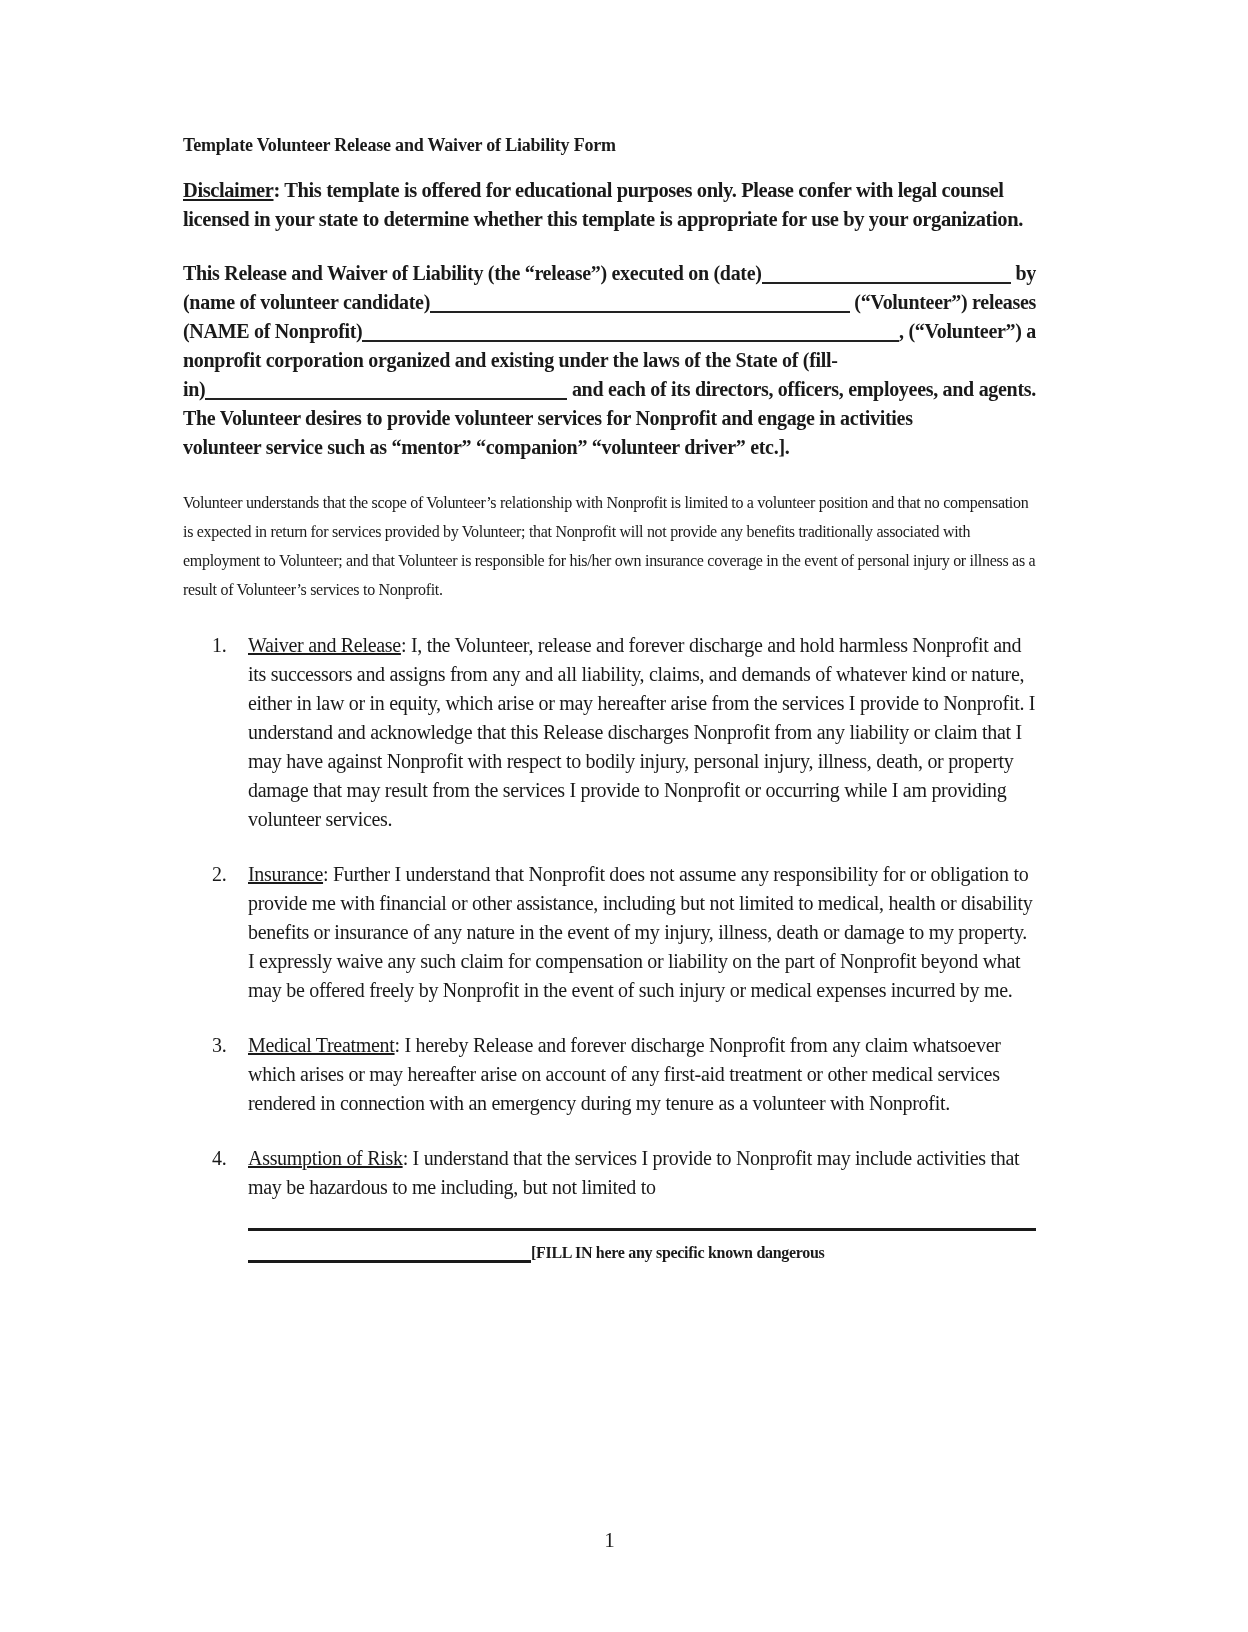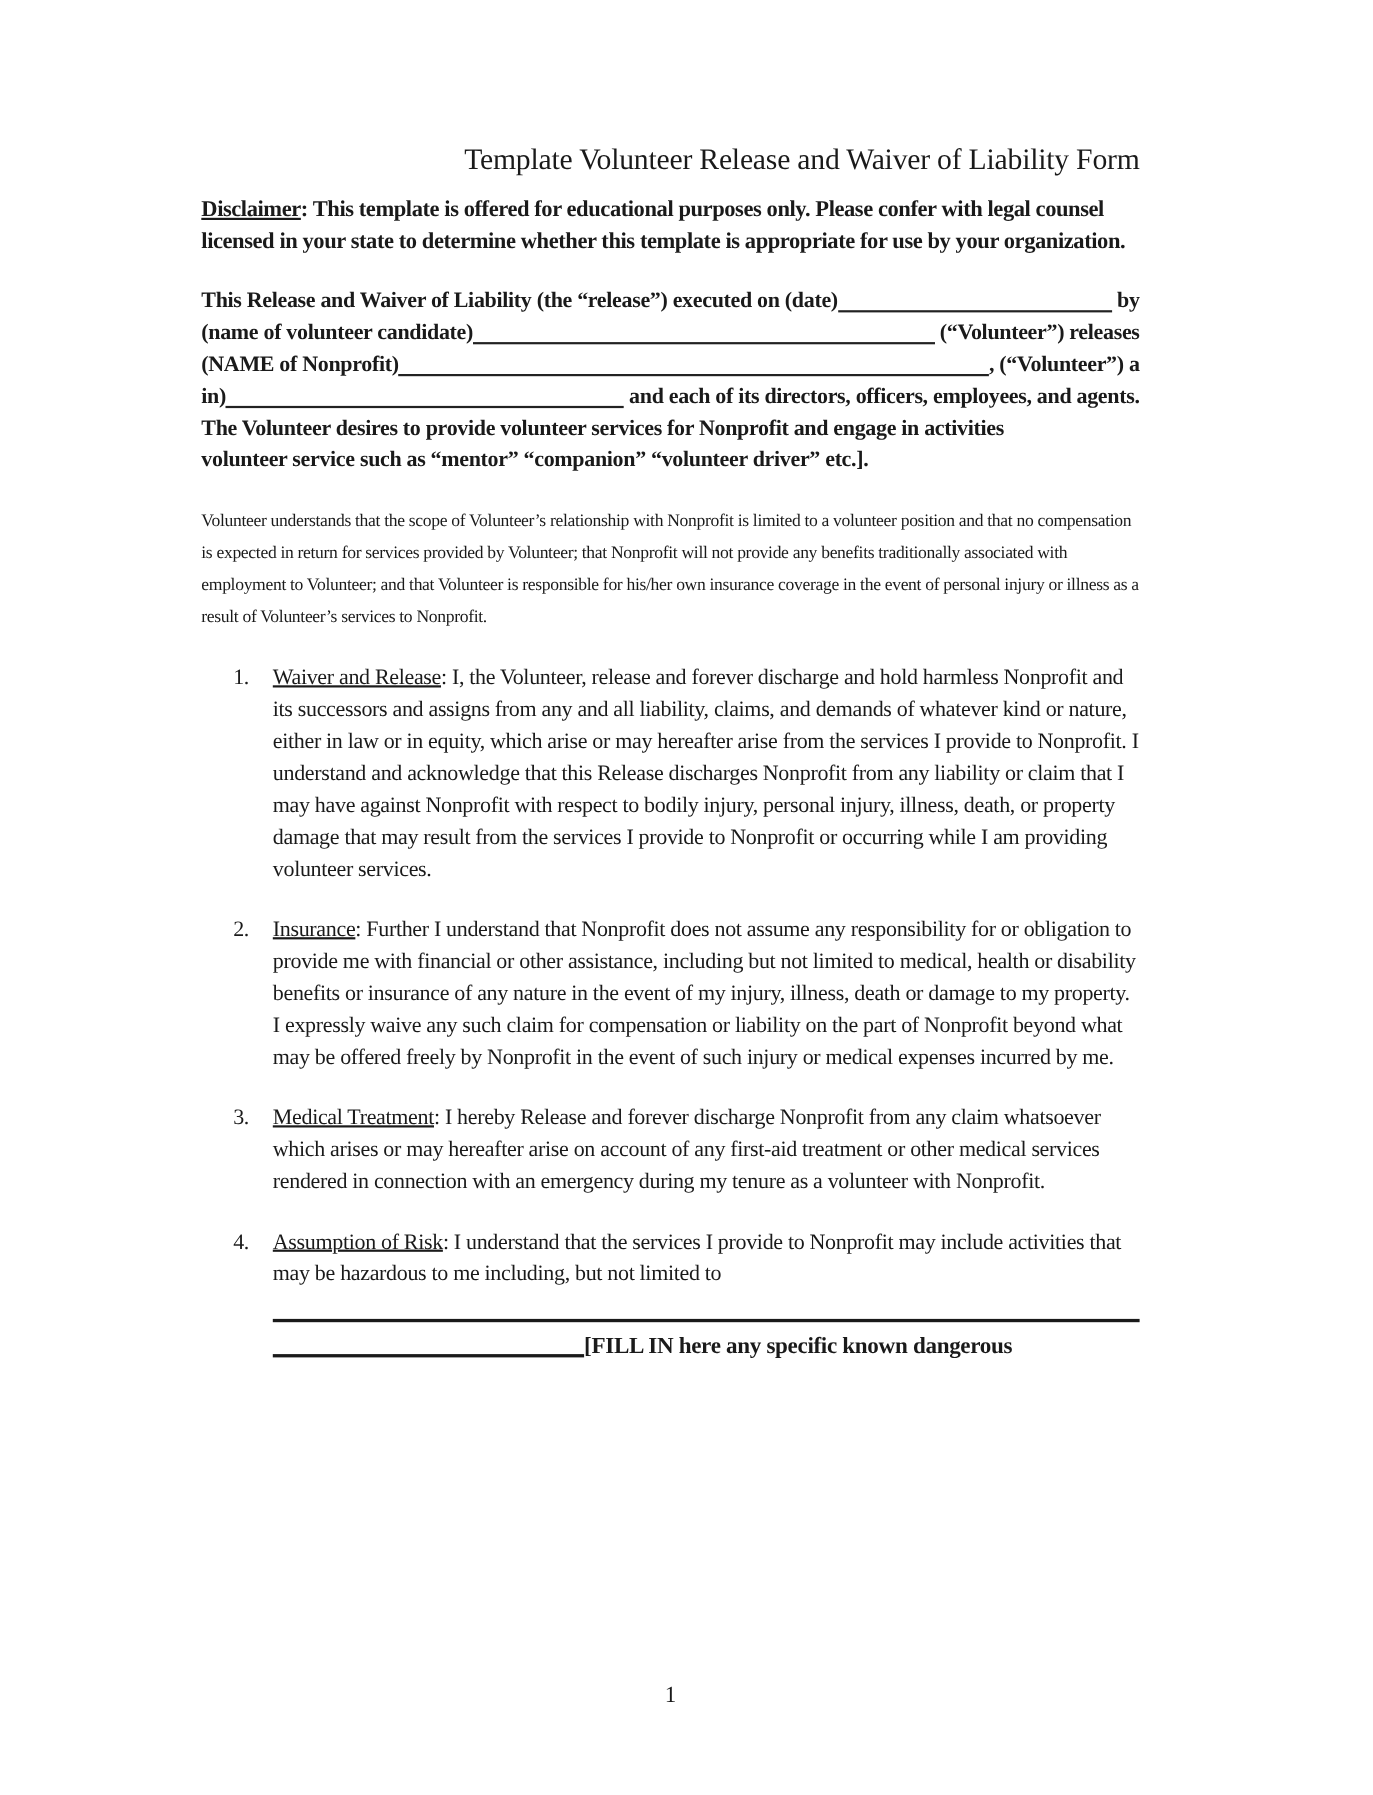--- a/index.html
+++ b/index.html
@@ -13,24 +13,24 @@
     color: #1a1a1a;
     overflow: hidden;
   }
   .content {
     position: absolute;
     left: 183px;
     top: 130px;
     width: 853px;
   }
   .title {
-    font-weight: normal;
-    font-size: 27px;
+    font-weight: bold;
+    font-size: 18px;
     line-height: 30px;
-    text-align: right;
+    text-align: left;
     letter-spacing: -0.2px;
   }
   .disclaimer {
     margin-top: 16px;
     font-weight: bold;
     font-size: 20.5px;
     line-height: 29px;
     letter-spacing: -0.4px;
   }
   .intro {
@@ -77,21 +77,21 @@
     line-height: 29px;
     white-space: pre;
   }
   .fill-row .blank {
     flex: 0 0 283px;
     border-bottom: 3px solid #1a1a1a;
     margin-bottom: 4px;
   }
   .fill-row .fill-bold {
     font-weight: bold;
-    font-size: 21px;
+    font-size: 16px;
     letter-spacing: -0.3px;
   }
   .pagenum {
     position: absolute;
     left: 183px;
     top: 1528px;
     width: 853px;
     text-align: center;
     font-size: 21px;
   }
@@ -103,20 +103,21 @@
   <div class="content">
 
     <div class="title">Template Volunteer Release and Waiver of Liability Form</div>
 
     <p class="disclaimer"><span class="b u">Disclaimer</span><span class="b">:  This template is offered for educational purposes only. Please confer with legal counsel licensed in your state to determine whether this template is appropriate for use by your organization.</span></p>
 
     <div class="intro">
         <div class="line"><span>This Release and Waiver of Liability (the “release”) executed on (date)</span><span class="blank"></span><span> by</span></div>
         <div class="line"><span>(name of volunteer candidate)</span><span class="blank"></span><span> (“Volunteer”) releases</span></div>
         <div class="line"><span>(NAME of Nonprofit)</span><span class="blank"></span><span>, (“Volunteer”) a</span></div>
+        <div class="line"><span>nonprofit corporation organized and existing under the laws of the State of (fill-</span></div>
         <div class="line"><span>in)</span><span class="blank"></span><span> and each of its directors, officers, employees, and agents.</span></div>
         <div class="line"><span>The Volunteer desires to provide volunteer services for Nonprofit and engage in activities</span></div>
         <div class="line"><span class="b">volunteer service such as “mentor” “companion” “volunteer driver” etc.].</span></div>
       </div>
 
     <p class="scope">Volunteer understands that the scope of Volunteer’s relationship with Nonprofit is limited to a volunteer position and that no compensation is expected in return for services provided by Volunteer; that Nonprofit will not provide any benefits traditionally associated with employment to Volunteer; and that Volunteer is responsible for his/her own insurance coverage in the event of personal injury or illness as a result of Volunteer’s services to Nonprofit.</p>
 
     <div class="items">
         <div class="item">
           <span class="num">1.</span>

